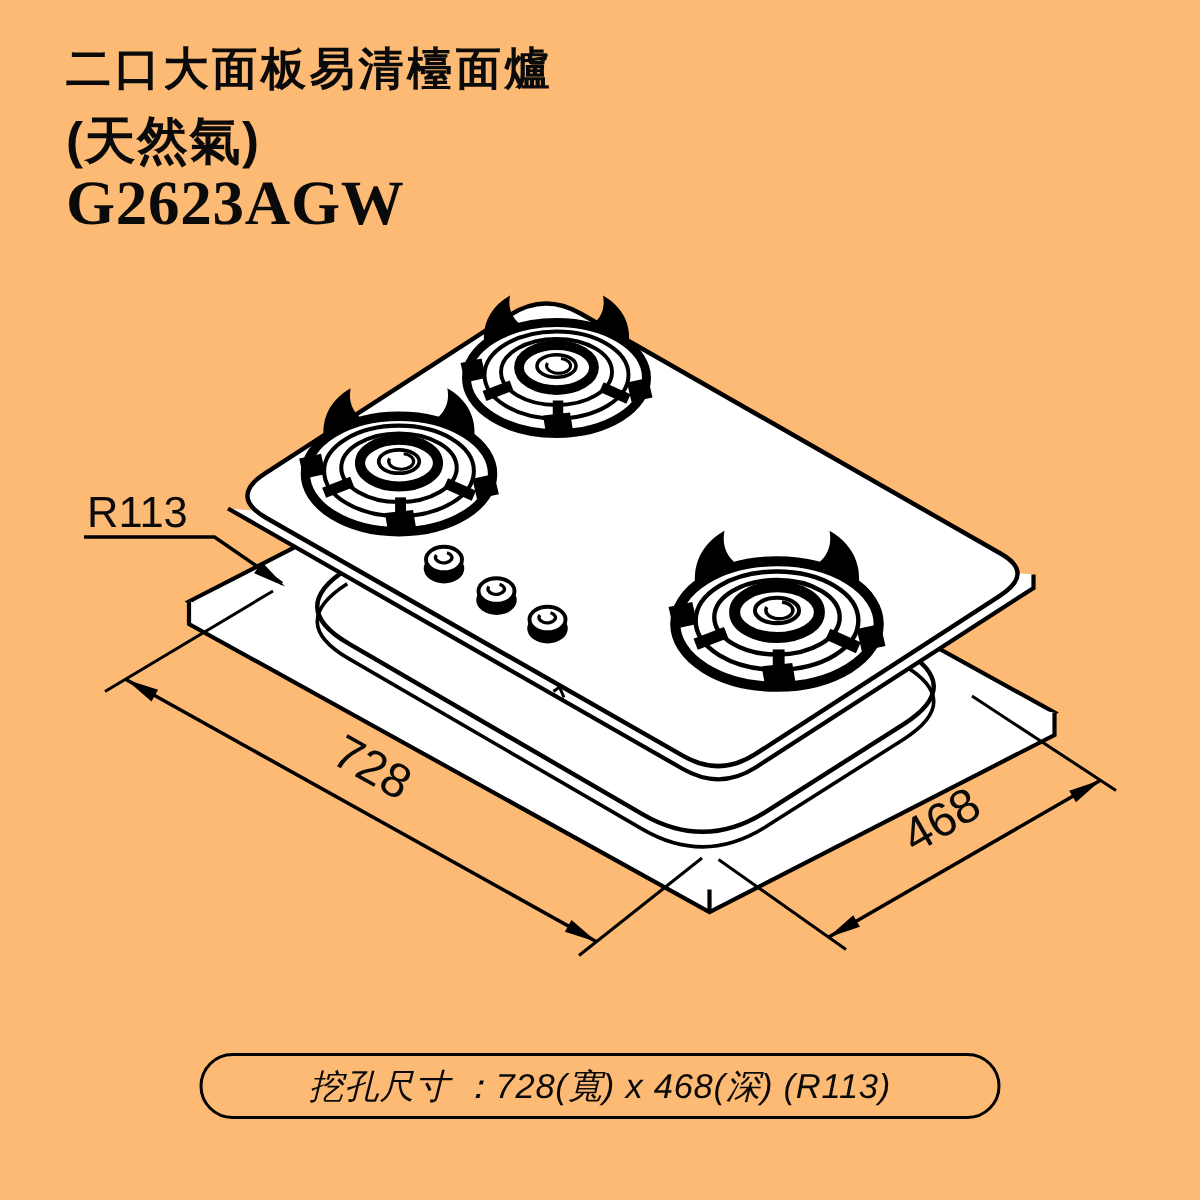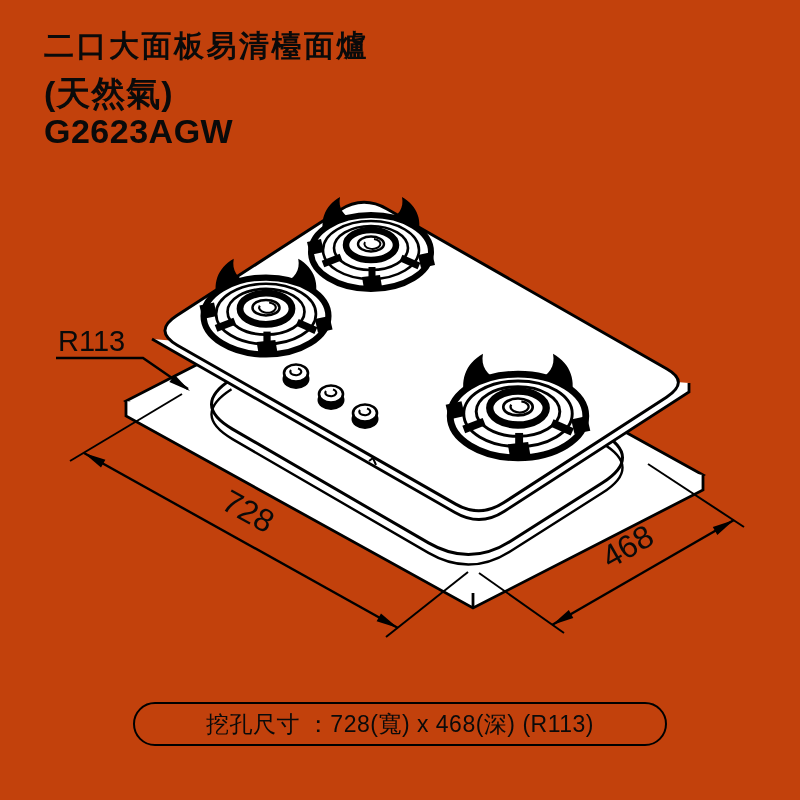--- a/index.html
+++ b/index.html
@@ -1,26 +1,26 @@
 <!DOCTYPE html>
 <html><head>
 <meta charset="utf-8">
 <style>
   html,body{margin:0;padding:0;background:#fff;}
-  #stage{position:relative;width:800px;height:800px;background:#c2410c;overflow:hidden;
+  #stage{position:relative;width:800px;height:800px;background:#fdba74;overflow:hidden;
          font-family:"Liberation Sans","DejaVu Sans",sans-serif;color:#000;text-align:center;}
   #drawing{position:absolute;left:0;top:0;}
   .hdr{position:absolute;left:44px;font-weight:bold;color:#0a0a0a;white-space:nowrap;}
   #title-line{top:26px;font-size:30px;letter-spacing:2.5px;}
   #subtitle-line{top:71px;font-size:34px;letter-spacing:1px;}
-  #model-line{top:112px;font-size:34px;letter-spacing:0.5px;}
+  #model-line{top:112px;font-size:42px;letter-spacing:0.5px;font-family:Liberation Serif, serif;}
   #cutout-pill{position:absolute;left:133px;top:702px;width:534px;height:44px;
         border:2.5px solid #000;border-radius:23px;display:flex;align-items:center;
         justify-content:center;font-size:23px;color:#0a0a0a;box-sizing:border-box;
-        letter-spacing:0.5px;}
+        letter-spacing:0.5px;font-style:italic;}
   svg text{font-family:"Liberation Sans","DejaVu Sans",sans-serif;fill:#0a0a0a;}
   .dimtxt{font-size:32px;}
   .rtxt{font-size:29px;}
 </style>
 </head>
 <body>
 
 <div id="stage">
 
   <div class="hdr" id="title-line">二口大面板易清檯面爐</div>

